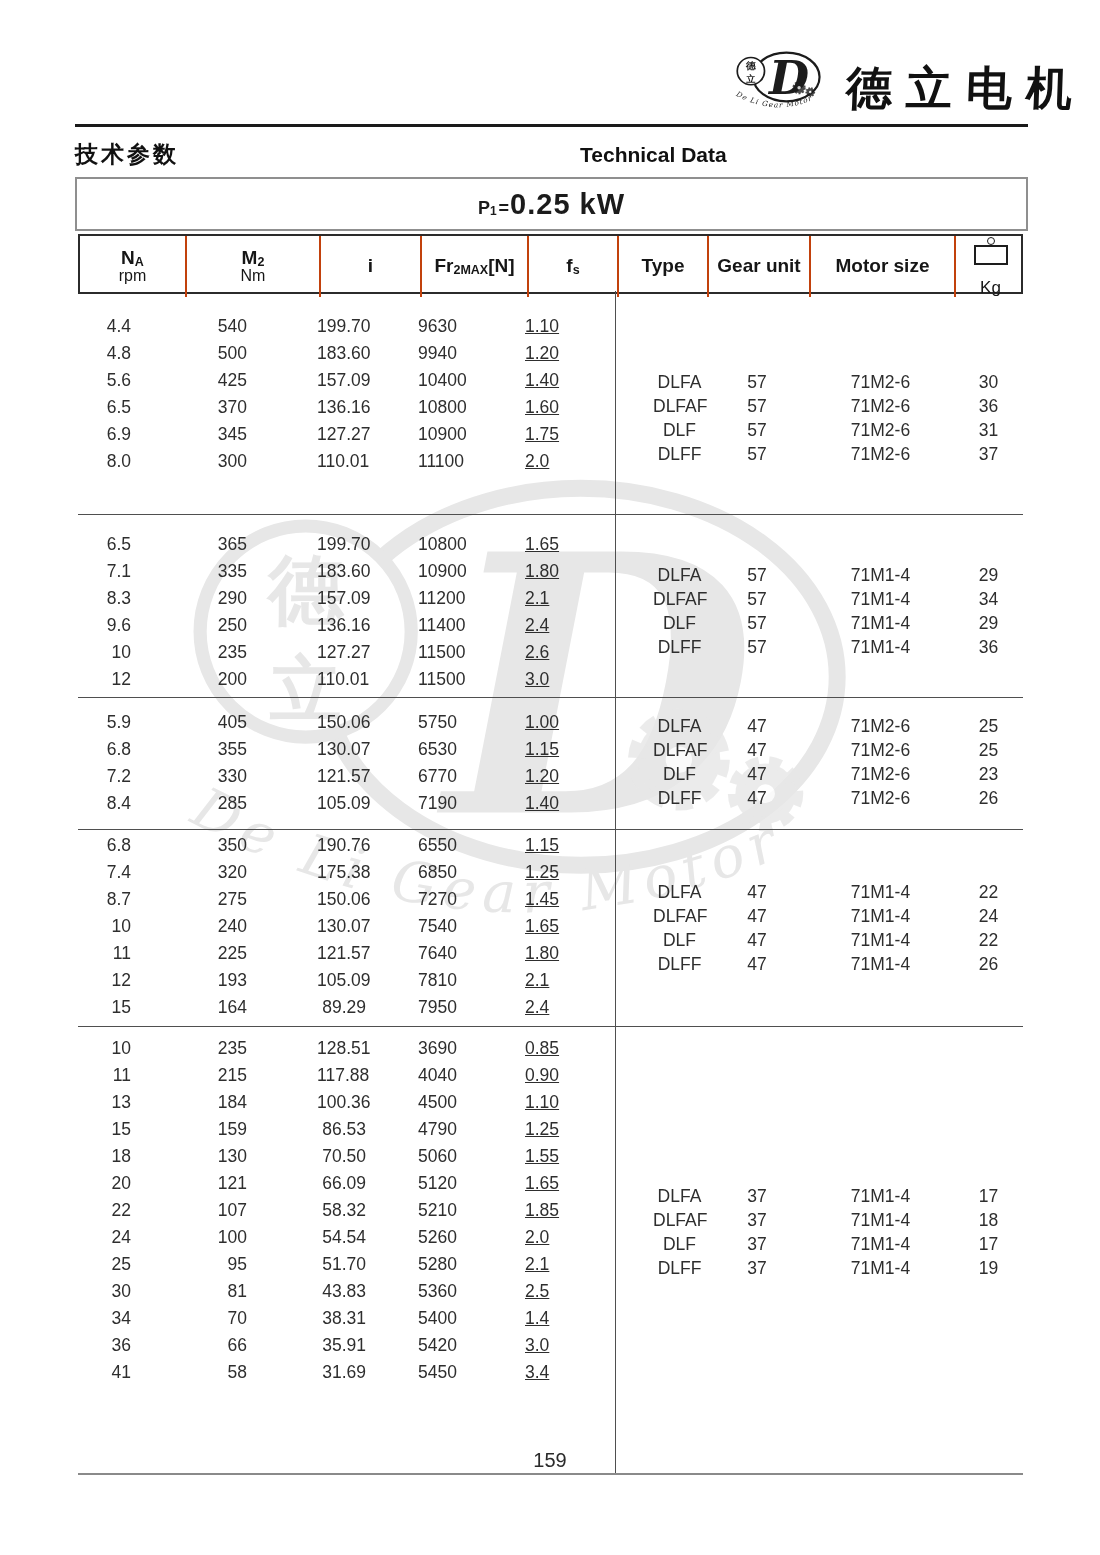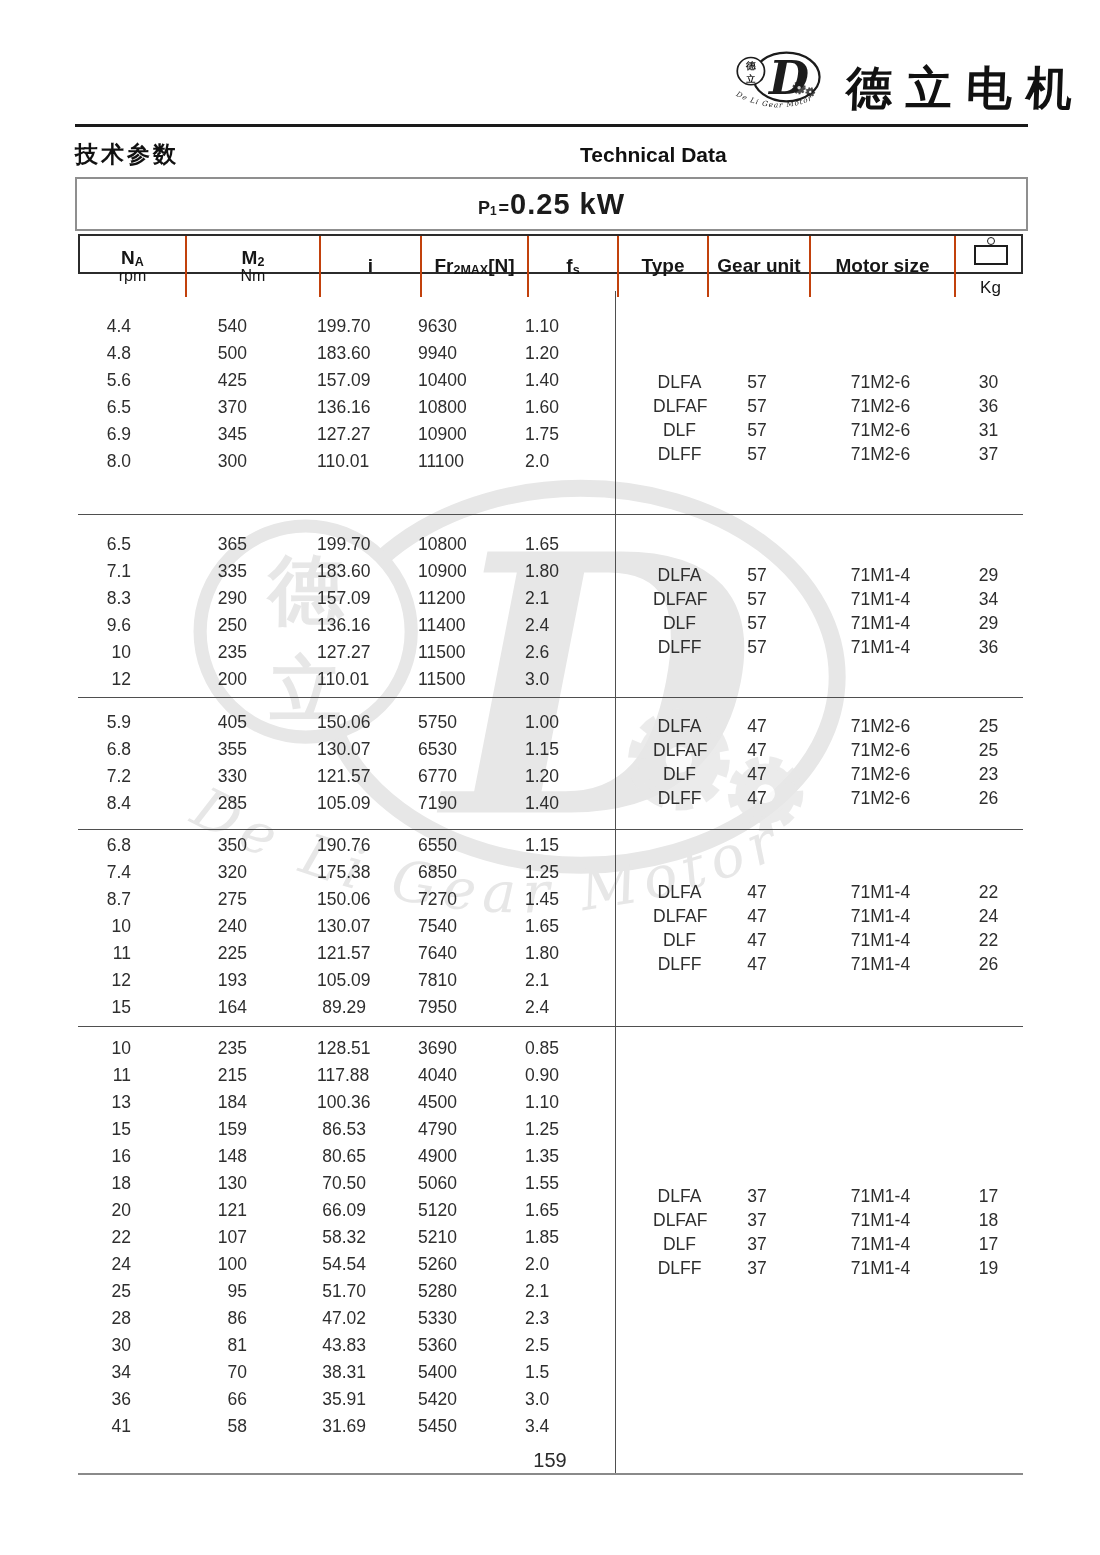--- a/index.html
+++ b/index.html
@@ -21,21 +21,21 @@
   
   .pbox{position:absolute;left:75px;top:177px;width:949px;height:50px;border:2px solid #8f8f8f;
         display:flex;align-items:center;justify-content:center;}
   .pbox .inner{display:flex;align-items:baseline;color:#1b1b1b;}
   .p-label{font-size:18px;font-weight:bold;}
   .p-sub{font-size:12px;font-weight:bold;position:relative;bottom:-1px;}
   .p-eq{font-size:18px;font-weight:bold;margin:0 1px 0 2px;}
   .p-val{font-size:29px;font-weight:900;letter-spacing:1px;}
 
   
-  .thead{position:absolute;left:78px;top:234px;width:945px;height:40px;box-sizing:border-box;
+  .thead{position:absolute;left:78px;top:234px;width:945px;height:60px;box-sizing:border-box;
          display:grid;grid-template-columns:105px 134px 101px 107px 90px 90px 102px 145px 71px;
          border:2px solid #2b2b2b;background:transparent;}
   .thcell{border-left:2px solid #c2410c;display:flex;flex-direction:column;align-items:center;justify-content:center;
           font-weight:bold;color:#161616;line-height:1.05;}
   .thcell:first-child{border-left:none;}
   .h-main{font-size:19px;}
   .hsub{font-size:12.5px;position:relative;bottom:-2px;}
   .h-unit{font-size:16px;font-weight:normal;margin-top:1px;}
   .kg-icon{position:relative;width:34px;height:20px;border:2px solid #1d1d1d;margin-top:9px;background:#fff;box-sizing:border-box;}
   .kg-knob{position:absolute;top:-10px;left:50%;transform:translateX(-50%);width:6px;height:6px;border:1.5px solid #1d1d1d;border-radius:50%;background:#fff;}
@@ -55,21 +55,21 @@
   .group:nth-child(3) .drows{padding-top:11px;}
   .group:nth-child(4) .drows{padding-top:2px;}
   .group:nth-child(5) .drows{padding-top:8px;}
   .drow{height:27px;display:grid;grid-template-columns:105px 134px 101px 107px 90px;align-items:center;
         font-size:17.5px;color:#2e2e2e;}
   .dcell{display:block;}
   .c0{text-align:right;padding-right:52px;}
   .c1{text-align:right;padding-right:70px;}
   .c2{text-align:right;padding-right:52px;}
   .c3{text-align:right;padding-right:70px;}
-  .c4{text-align:right;padding-right:68px;}
+  .c4{text-align:right;padding-right:68px;text-decoration:underline;}
 
   .motor{position:absolute;left:537px;top:0;bottom:0;width:408px;box-sizing:border-box;
          border-left:1.5px solid #4f4f4f;display:flex;flex-direction:column;justify-content:center;}
   .group:nth-child(1) .motor .mwrap{transform:translateY(16px);}
   .group:nth-child(2) .motor .mwrap{transform:translateY(5px);}
   .group:nth-child(3) .motor .mwrap{transform:translateY(-1px);}
   .group:nth-child(5) .motor .mwrap{transform:translateY(-18px);}
   .mrow{height:24px;display:grid;grid-template-columns:90px 102px 145px 71px;align-items:center;
         font-size:17.5px;color:#2e2e2e;}
   .m0{text-align:center;padding-left:37px;}
@@ -478,27 +478,20 @@
               <span class="dcell c4">1.10</span>
             </div>
             <div class="drow">
               <span class="dcell c0">15</span>
               <span class="dcell c1">159</span>
               <span class="dcell c2">86.53</span>
               <span class="dcell c3">4790</span>
               <span class="dcell c4">1.25</span>
             </div>
             <div class="drow">
-              <span class="dcell c0">16</span>
-              <span class="dcell c1">148</span>
-              <span class="dcell c2">80.65</span>
-              <span class="dcell c3">4900</span>
-              <span class="dcell c4">1.35</span>
-            </div>
-            <div class="drow">
               <span class="dcell c0">18</span>
               <span class="dcell c1">130</span>
               <span class="dcell c2">70.50</span>
               <span class="dcell c3">5060</span>
               <span class="dcell c4">1.55</span>
             </div>
             <div class="drow">
               <span class="dcell c0">20</span>
               <span class="dcell c1">121</span>
               <span class="dcell c2">66.09</span>
@@ -520,39 +513,32 @@
               <span class="dcell c4">2.0</span>
             </div>
             <div class="drow">
               <span class="dcell c0">25</span>
               <span class="dcell c1">95</span>
               <span class="dcell c2">51.70</span>
               <span class="dcell c3">5280</span>
               <span class="dcell c4">2.1</span>
             </div>
             <div class="drow">
-              <span class="dcell c0">28</span>
-              <span class="dcell c1">86</span>
-              <span class="dcell c2">47.02</span>
-              <span class="dcell c3">5330</span>
-              <span class="dcell c4">2.3</span>
-            </div>
-            <div class="drow">
               <span class="dcell c0">30</span>
               <span class="dcell c1">81</span>
               <span class="dcell c2">43.83</span>
               <span class="dcell c3">5360</span>
               <span class="dcell c4">2.5</span>
             </div>
             <div class="drow">
               <span class="dcell c0">34</span>
               <span class="dcell c1">70</span>
               <span class="dcell c2">38.31</span>
               <span class="dcell c3">5400</span>
-              <span class="dcell c4">1.5</span>
+              <span class="dcell c4">1.4</span>
             </div>
             <div class="drow">
               <span class="dcell c0">36</span>
               <span class="dcell c1">66</span>
               <span class="dcell c2">35.91</span>
               <span class="dcell c3">5420</span>
               <span class="dcell c4">3.0</span>
             </div>
             <div class="drow">
               <span class="dcell c0">41</span>

